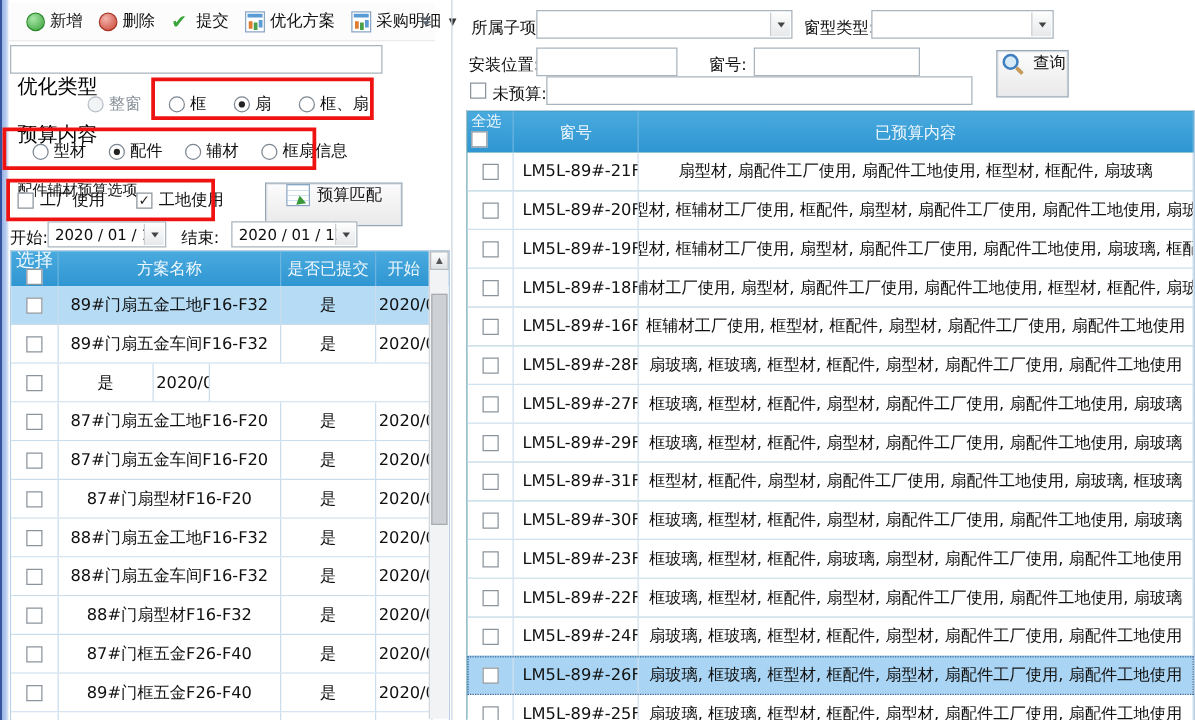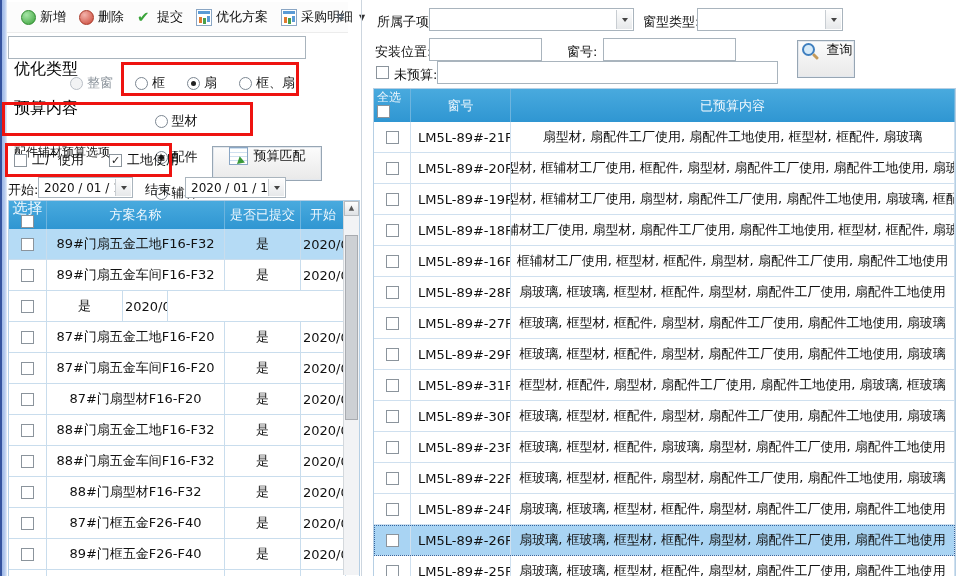--- a/index.html
+++ b/index.html
@@ -153,21 +153,21 @@
         <span class="lb">扇</span>
       </span>
       <span class="radio">
         <span class="rb"></span>
         <span class="lb">框、扇</span>
       </span>
     </div>
   <div class="abs red-rect" style="left:121px;top:62px;width:178px;height:34px;"></div>
 
   <div class="abs grp-label" style="left:14px;top:98px;">预算内容</div>
-  <div id="budget-radios" class="abs" style="left:26px;top:112px;width:300px;height:18px;display:flex;gap:18px;align-items:center;flex-direction:column;">
+  <div id="budget-radios" class="abs" style="left:26px;top:112px;width:300px;height:18px;display:flex;gap:18px;align-items:center;">
       <span class="radio">
         <span class="rb"></span>
         <span class="lb">型材</span>
       </span>
       <span class="radio sel">
         <span class="rb"></span>
         <span class="lb">配件</span>
       </span>
       <span class="radio">
         <span class="rb"></span>

